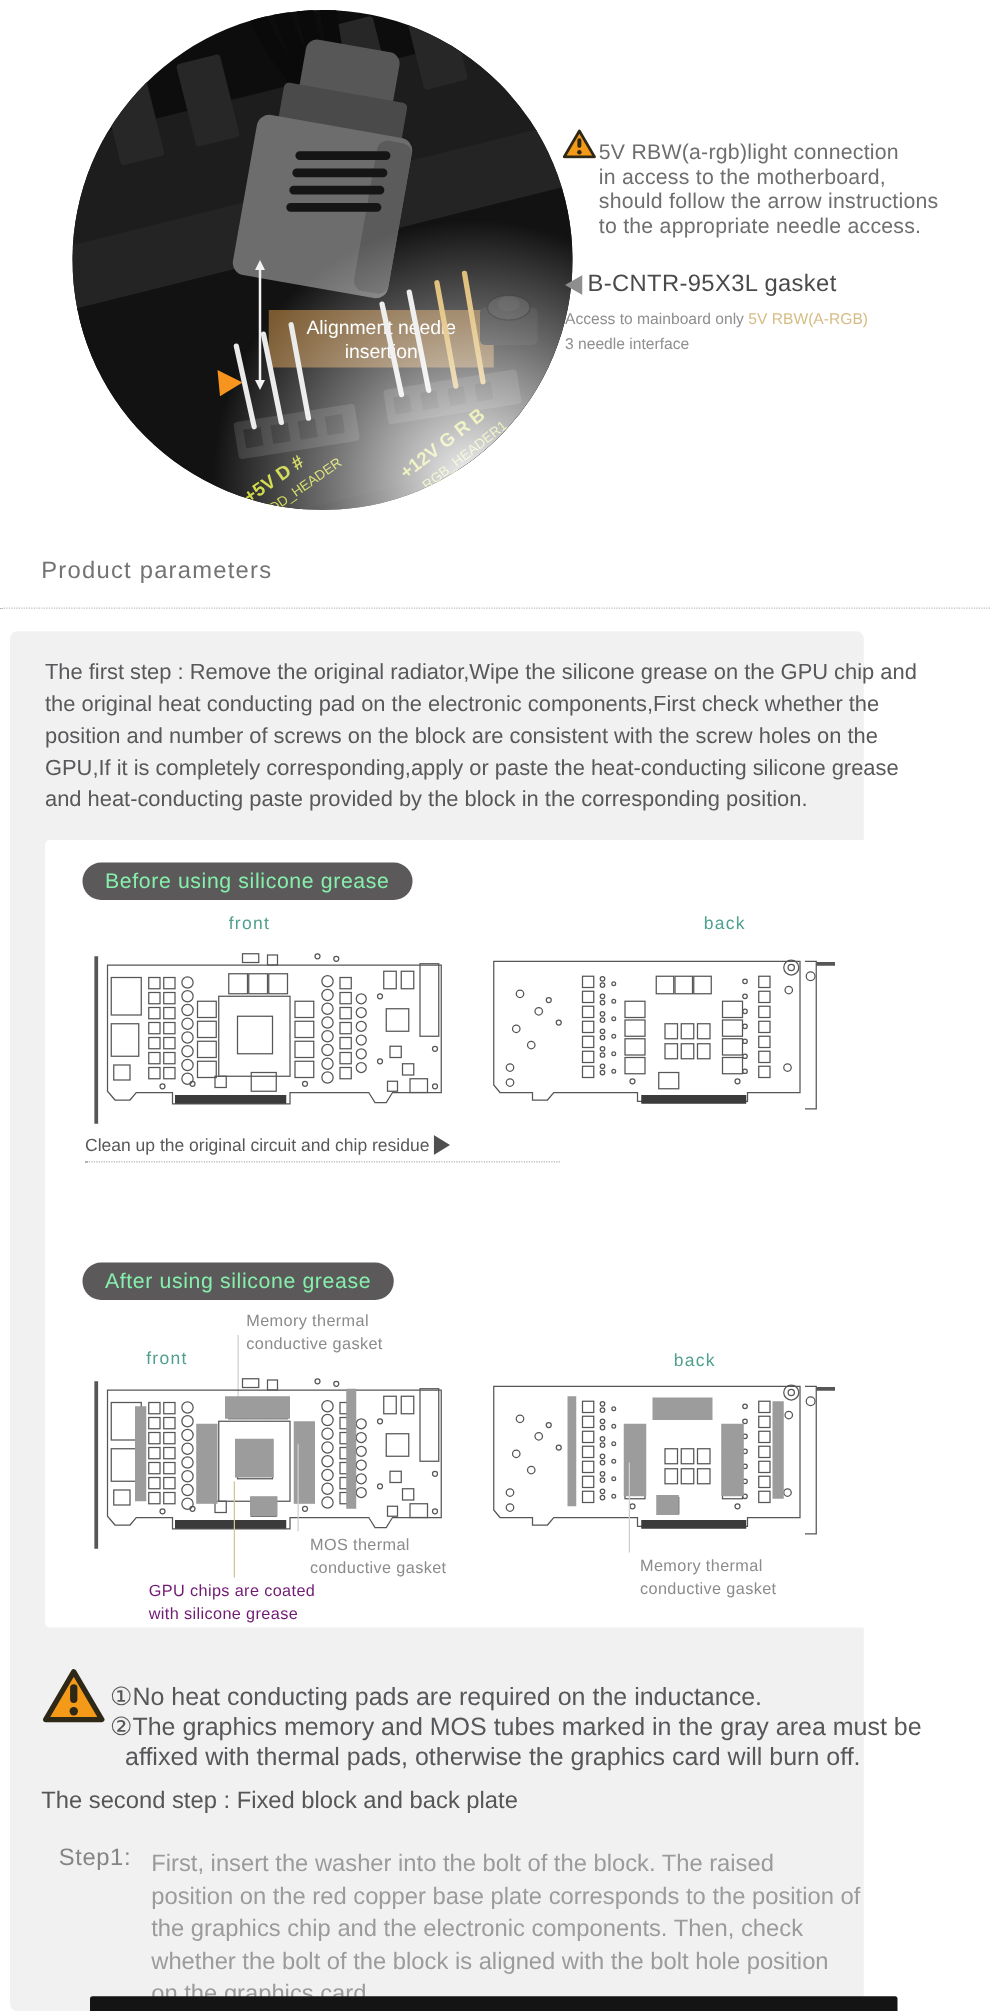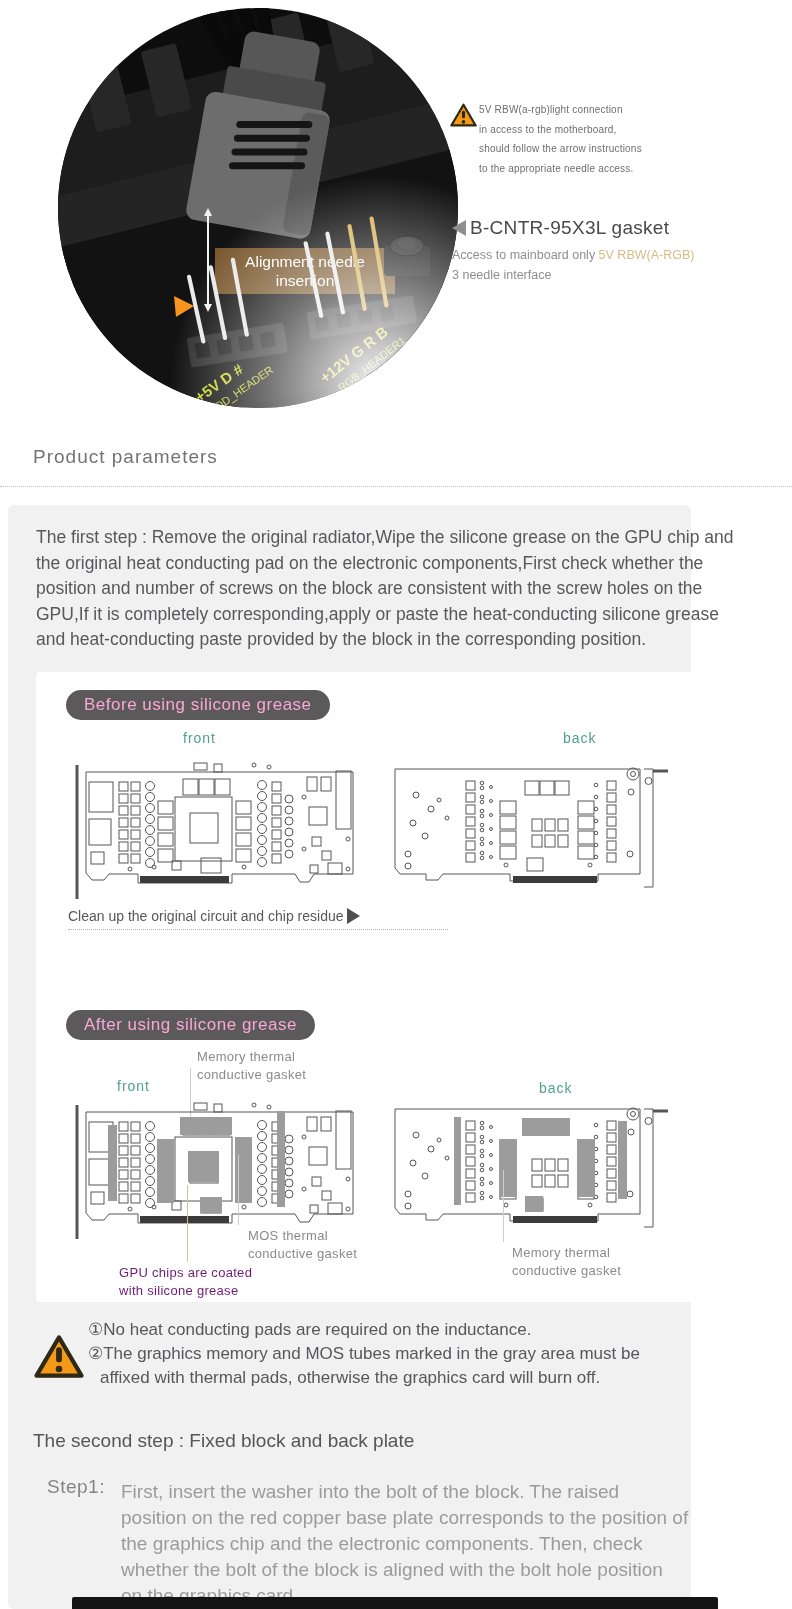--- a/index.html
+++ b/index.html
@@ -10,41 +10,41 @@
     -webkit-font-smoothing:antialiased;
   }
   .abs { position:absolute; }
 
   
   .hero-circle {
     left:58px; top:8px; width:400px; height:400px; border-radius:50%;
     overflow:hidden; background:#0d0d0d;
   }
   .hero-circle svg { display:block; width:100%; height:100%; }
-  .hero-note { left:479px; top:100px; font-size:10px; line-height:19.5px; color:#6e6e6e; letter-spacing:0.2px; }
+  .hero-note { left:479px; top:112px; font-size:17px; line-height:19.5px; color:#6e6e6e; letter-spacing:0.2px; }
   .hero-note span { display:block; }
   .hero-warning { left:450px; top:103px; width:27px; height:25px; }
   .product-name { left:452px; top:217px; display:flex; align-items:center; color:#4a4a4a; font-size:19px; letter-spacing:0.3px; }
   .product-name svg { margin-right:4px; }
   .product-desc { left:452px; top:245px; font-size:12.5px; line-height:20px; color:#8f8f8f; }
   .product-desc .hl { color:#d5bc85; }
   .product-desc .l2 { display:block; }
 
   
   .section-title { left:33px; top:446px; font-size:19px; color:#737373; letter-spacing:1px; }
   .dotted-sep { left:0; top:486px; width:792px; height:0; border-top:1px dotted #bdbdbd; }
 
   
   .panel { left:8px; top:505px; width:683px; height:1104px; background:#f1f1f2; border-radius:6px; }
   .first-step { position:absolute; left:28px; top:20px; width:714px; font-size:17.5px; line-height:25.5px; color:#58585a; }
 
   .whitebox { position:absolute; left:28px; top:167px; width:720px; height:630px; background:#ffffff; border-radius:4px; }
 
   .badge {
-    position:absolute; display:inline-block; background:#5b5959; color:#f9a8d4;
+    position:absolute; display:inline-block; background:#5b5959; color:#86efac;
     font-size:17px; padding:5px 18px; border-radius:17px; letter-spacing:0.5px; white-space:nowrap;
   }
   .badge1 { left:30px; top:18px; }
   .badge2 { left:30px; top:338px; }
 
   .side-label { position:absolute; font-size:14px; color:#4fa08e; letter-spacing:1px; }
   .fl1 { left:147px; top:58px; }
   .bl1 { left:527px; top:58px; }
   .fl2 { left:81px; top:406px; }
   .bl2 { left:503px; top:408px; }
@@ -71,21 +71,21 @@
   .anno-mem-b  { left:476px; top:572px; }
 
   .leader { position:absolute; width:1px; background:#cfcfcf; }
   .ld-mem-f { left:154px; top:396px; height:56px; }
   .ld-mos   { left:202px; top:483px; height:70px; }
   .ld-gpu   { left:151px; top:513px; height:77px; background:#d2c493; }
   .ld-mem-b { left:467px; top:498px; height:72px; }
 
   
   .warn-icon-big { left:34px; top:1334px; width:50px; height:46px; }
-  .warn-text { left:88px; top:1318px; font-size:17px; line-height:24px; color:#57575a; }
+  .warn-text { left:88px; top:1346px; font-size:20px; line-height:24px; color:#57575a; }
   .warn-text span { display:block; }
   .warn-text .indent { padding-left:12px; }
 
   .second-step { left:33px; top:1430px; font-size:19px; color:#565656; }
 
   .step1-label { left:47px; top:1476px; font-size:19px; color:#858585; letter-spacing:0.5px; }
   .step1-text { left:121px; top:1479px; width:568px; font-size:19px; line-height:26px; color:#9b9b9b; }
 
   .bottom-bar { left:72px; top:1597px; width:646px; height:12px; background:#141414; border-radius:2px 2px 0 0; }
 </style>

